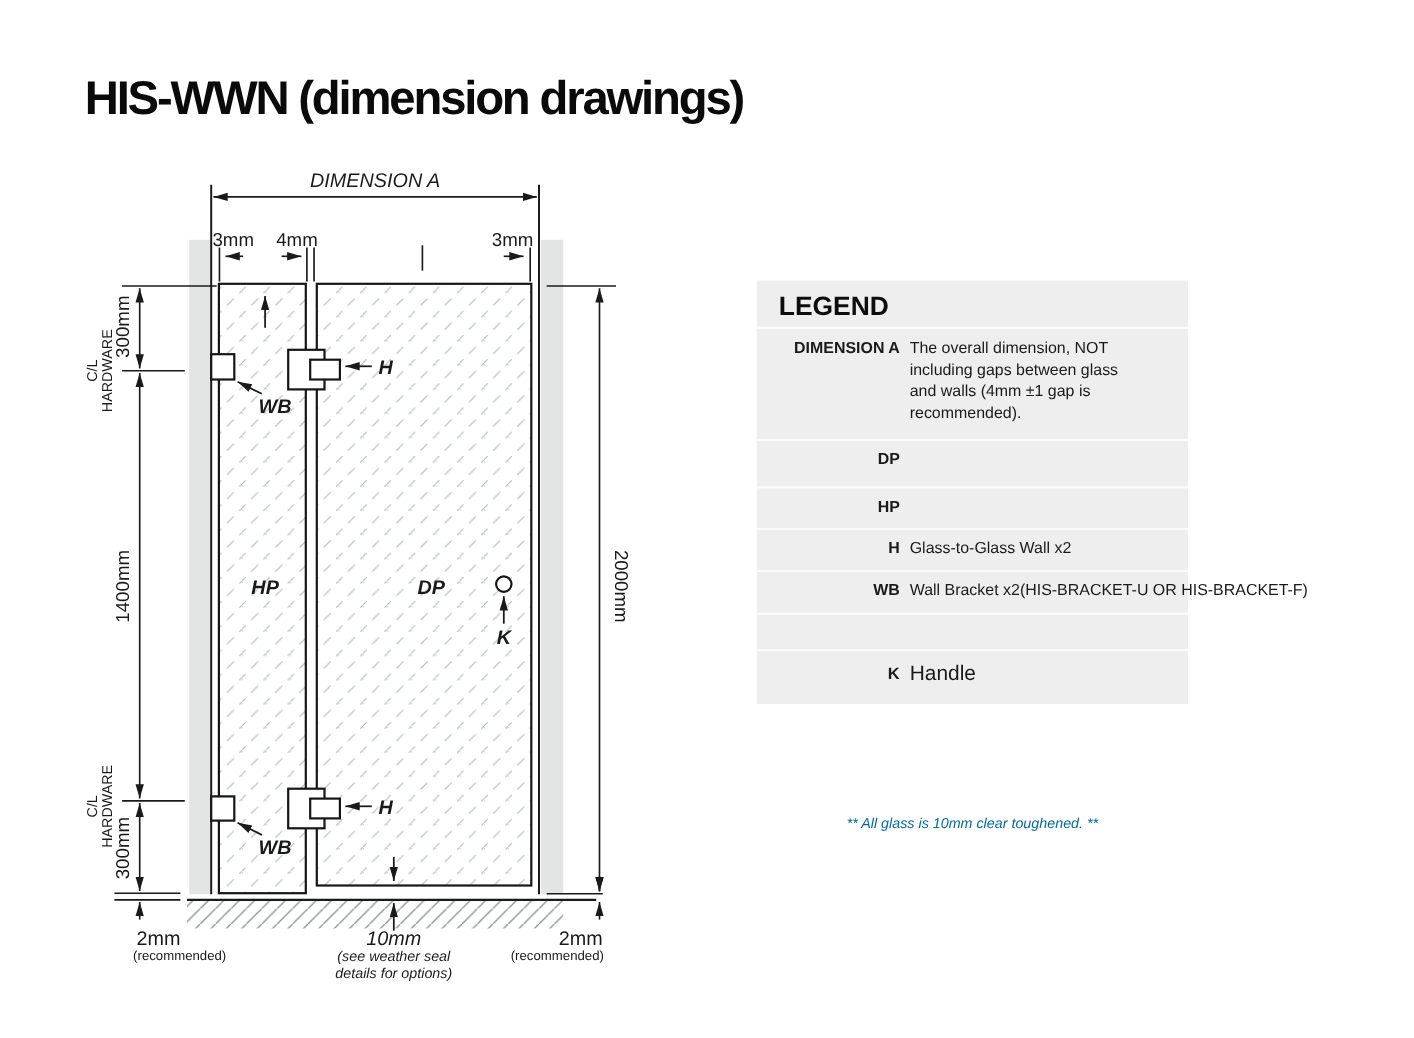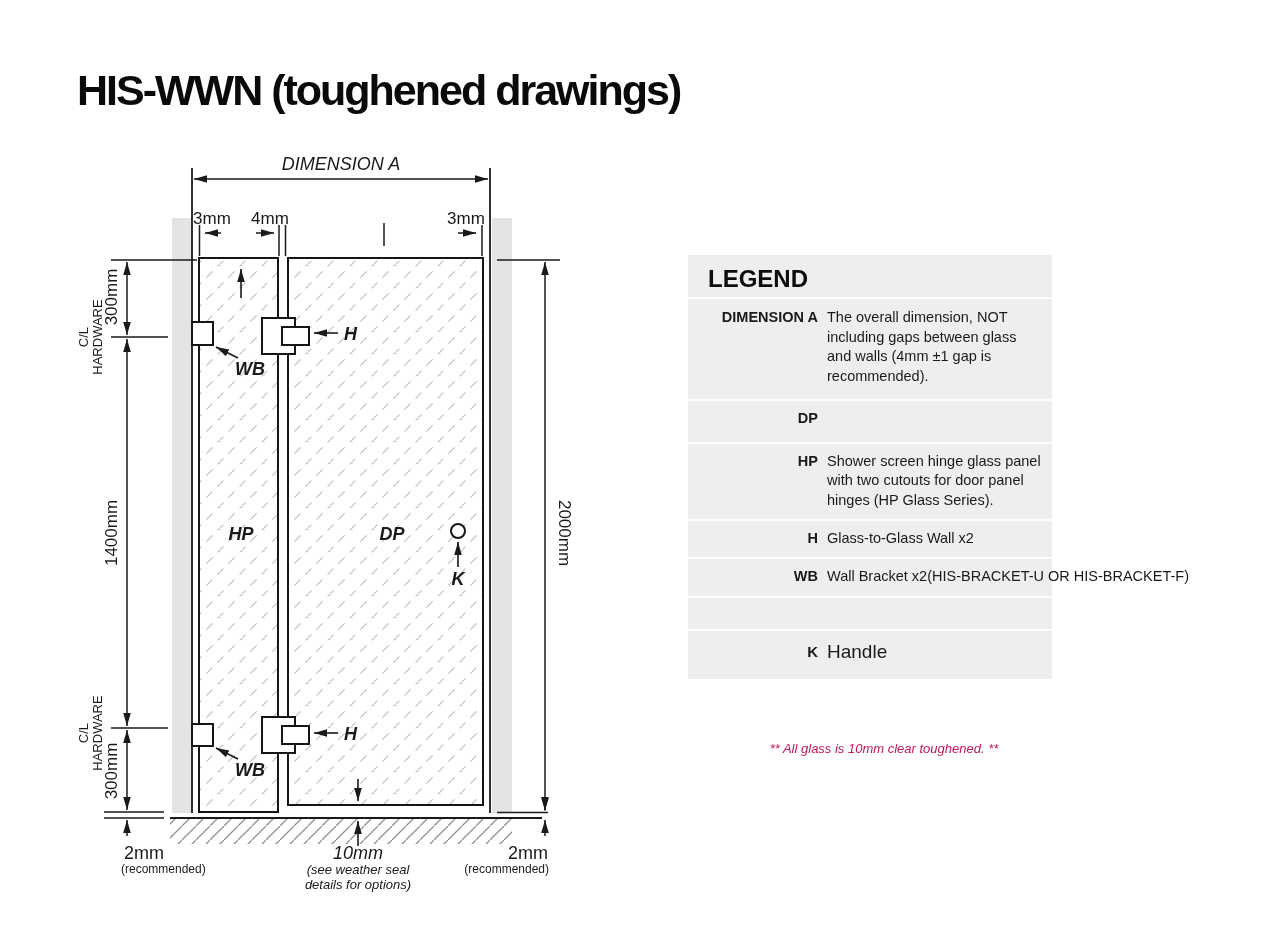--- a/index.html
+++ b/index.html
@@ -16,21 +16,21 @@
   svg text{font-family:"Liberation Sans",sans-serif;fill:#1a1a1a;}
   .t-dim{font-size:17px;}
   .t-dim-i{font-size:18px;font-style:italic;}
   .t-lbl{font-size:18px;font-style:italic;font-weight:700;}
   .t-small{font-size:12px;}
   .t-note{font-size:13px;font-style:italic;}
   .t-cl{font-size:13px;}
   .t-big{font-size:18px;}
 
   .legend{
-    position:absolute;left:688px;top:255px;width:364px;
+    position:absolute;left:688px;top:255px;width:392px;
     background:#eeeeee;overflow:visible;
   }
   .legend-title{
     font-size:24px;font-weight:700;margin:10px 0 4px 20px;line-height:28px;color:#0d0d0d;
   }
   .sep{border:none;border-top:2px solid #fbfbfb;margin:0;}
   .lrow{display:flex;align-items:flex-start;}
   .term{flex:none;width:130px;text-align:right;font-weight:700;font-size:14.5px;line-height:19.5px;}
   .desc{margin-left:9px;font-size:14.5px;line-height:19.5px;white-space:pre-line;}
   .r1{padding:9px 0 13px 0;}
@@ -38,27 +38,27 @@
   .r3{padding:8px 0 9px 0;}
   .r4{padding:8px 0 8px 0;}
   .r5{padding:8px 0 10px 0;}
   .r-empty{height:31px;}
   .r7{padding:10px 0 16px 0;}
   .r7 .term{font-size:15px;line-height:22px;}
   .r7 .desc{font-size:19px;line-height:22px;}
   .wb-desc{white-space:nowrap;text-align:center;}
   .footnote{
     position:absolute;left:688px;top:741px;width:392px;text-align:center;
-    font-size:13px;font-style:italic;color:#be185d;
+    font-size:13px;font-style:italic;color:#0369a1;
   }
 </style>
 </head>
 <body>
 
-<div class="page-title">HIS-WWN (toughened drawings)</div>
+<div class="page-title">HIS-WWN (dimension drawings)</div>
 
 <svg class="drawing" width="1285" height="944" viewBox="0 0 1285 944">
   <defs>
     <marker id="ah" markerUnits="userSpaceOnUse" markerWidth="14" markerHeight="10" refX="13" refY="5" orient="auto-start-reverse">
       <path d="M13,5 L0,1.2 L0,8.8 Z" fill="#1a1a1a"></path>
     </marker>
     <pattern id="glassHatch" patternUnits="userSpaceOnUse" width="22" height="22">
       <path d="M-3,25 L25,-3" stroke="#b7c0c0" stroke-width="1.1" stroke-dasharray="9,7" fill="none"></path>
       <path d="M-12,14 L14,-12" stroke="#c3cbcb" stroke-width="1" stroke-dasharray="4,10" fill="none"></path>
     </pattern>
@@ -188,23 +188,20 @@
 and walls (4mm ±1 gap is
 recommended).</div>
   </div>
   <hr class="sep">
   <div class="lrow r2">
     <div class="term">DP</div>
   </div>
   <hr class="sep">
   <div class="lrow r3">
     <div class="term">HP</div>
-    <div class="desc">Shower screen hinge glass panel
-with two cutouts for door panel
-hinges (HP Glass Series).</div>
   </div>
   <hr class="sep">
   <div class="lrow r4">
     <div class="term">H</div>
     <div class="desc">Glass-to-Glass Wall x2</div>
   </div>
   <hr class="sep">
   <div class="lrow r5">
     <div class="term">WB</div>
     <div class="desc wb-desc">Wall Bracket x2(HIS-BRACKET-U OR HIS-BRACKET-F)</div>

